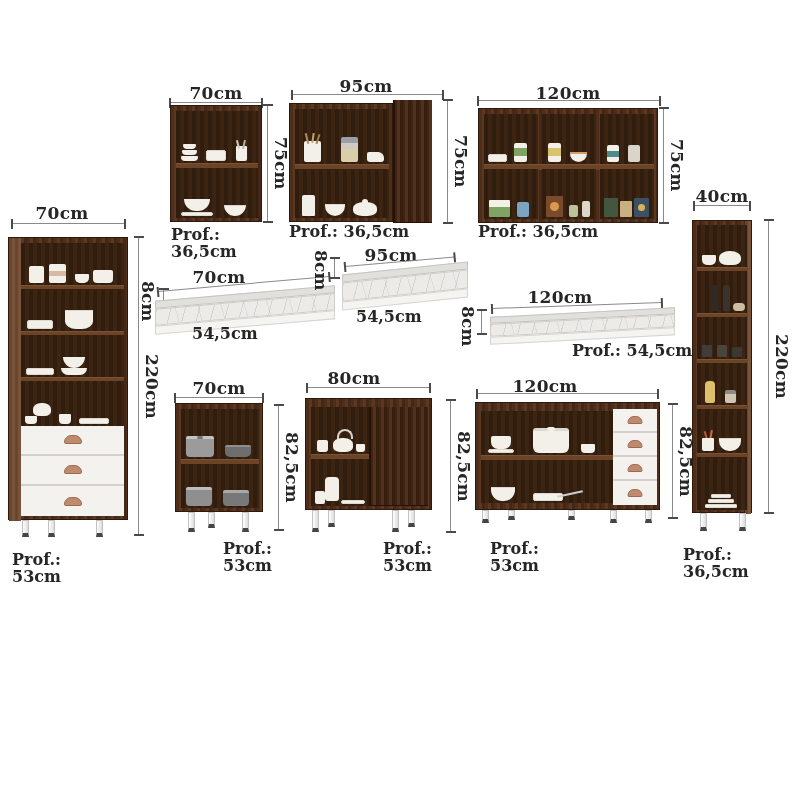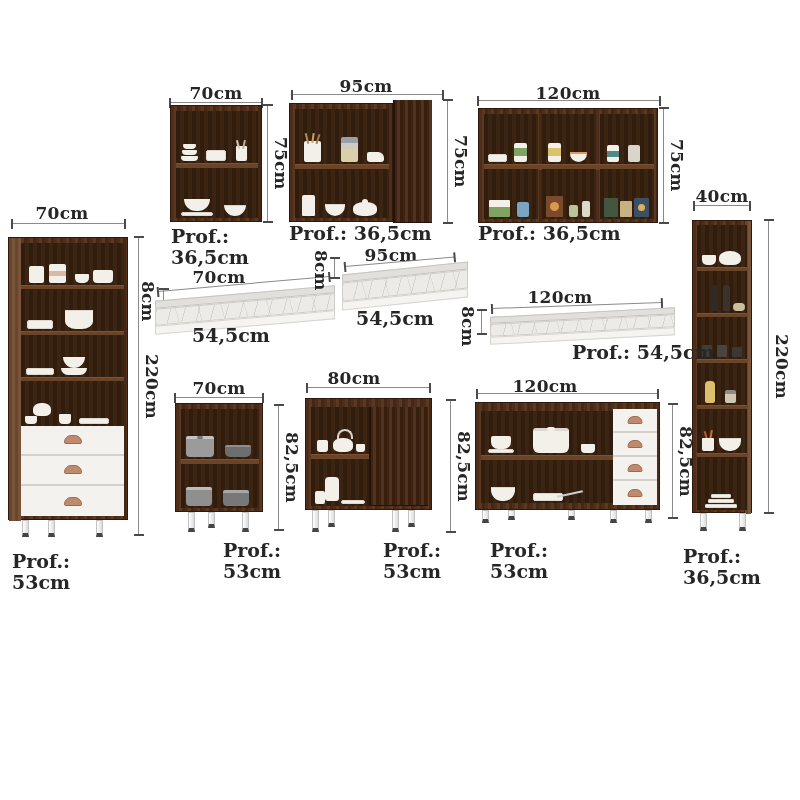--- a/index.html
+++ b/index.html
@@ -3,21 +3,21 @@
 <meta charset="utf-8">
 <style>
   html,body{margin:0;padding:0;background:#ffffff;}
   .canvas{position:relative;width:800px;height:800px;background:#ffffff;overflow:hidden;
           font-family:"DejaVu Serif","Liberation Serif",serif;border-radius:21px;}
   .piece{position:absolute;}
   
   .lbl{position:absolute;font-weight:700;font-size:17px;color:#262626;text-align:center;
        letter-spacing:.2px;white-space:nowrap;}
   .vlbl{writing-mode:vertical-rl;text-align:center;white-space:nowrap;width:20px;}
-  .depth{position:absolute;font-weight:700;font-size:19px;color:#262626;line-height:1.08;white-space:nowrap;}
+  .depth{position:absolute;font-weight:700;font-size:16px;color:#262626;line-height:1.08;white-space:nowrap;}
   .depth span{display:block;}
   
   .dimh{position:absolute;height:0;border-top:1.5px solid #8a8a8a;}
   .dimh::before,.dimh::after{content:"";position:absolute;top:-5px;width:2px;height:10px;background:#4a4a4a;}
   .dimh::before{left:-1px}.dimh::after{right:-1px}
   .dimv{position:absolute;width:0;border-left:1.5px solid #8a8a8a;}
   .dimv::before,.dimv::after{content:"";position:absolute;left:-5px;width:10px;height:2px;background:#4a4a4a;}
   .dimv::before{top:-1px}.dimv::after{bottom:-1px}
   
   .cab{position:absolute;box-sizing:border-box;border:1px solid #2e1a0d;

